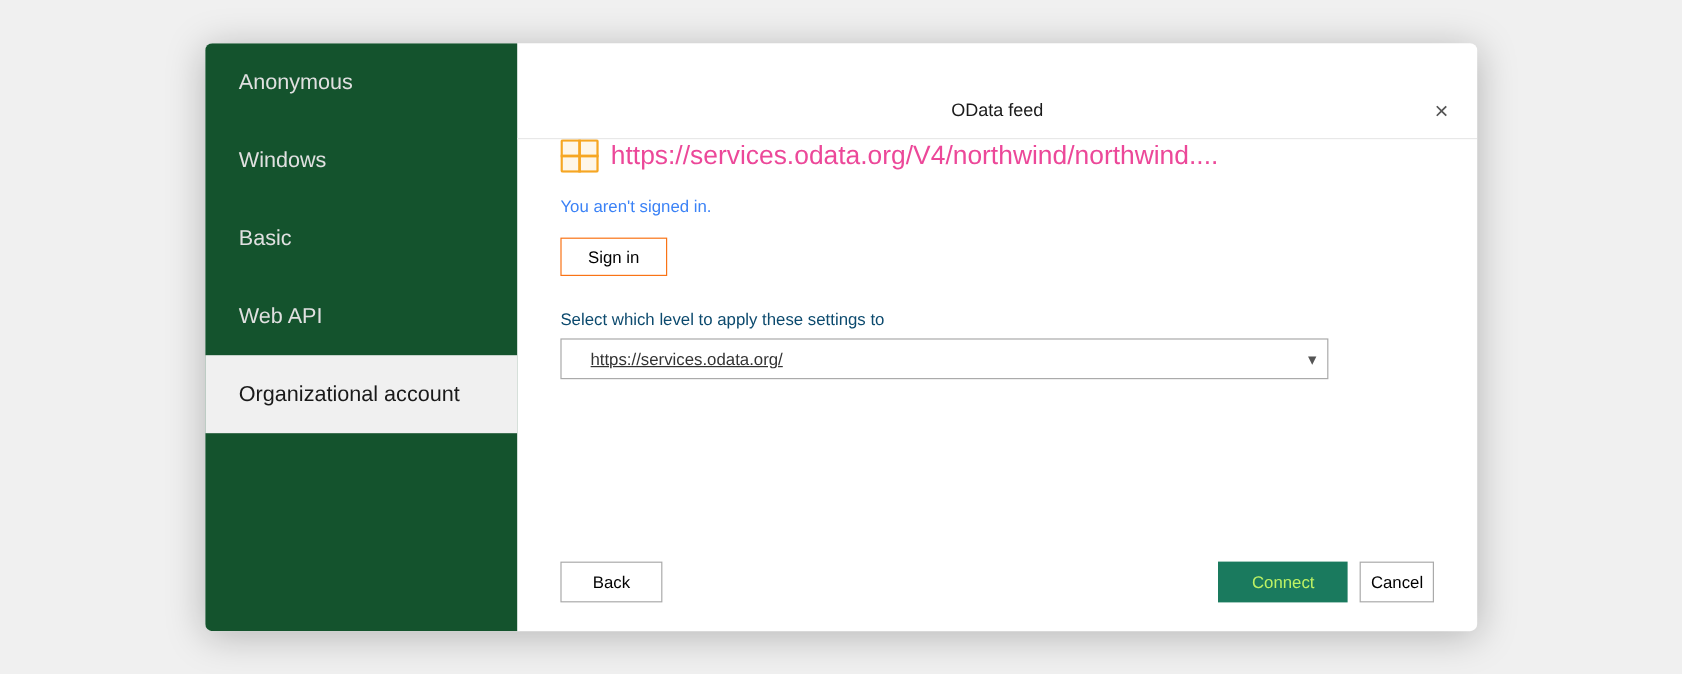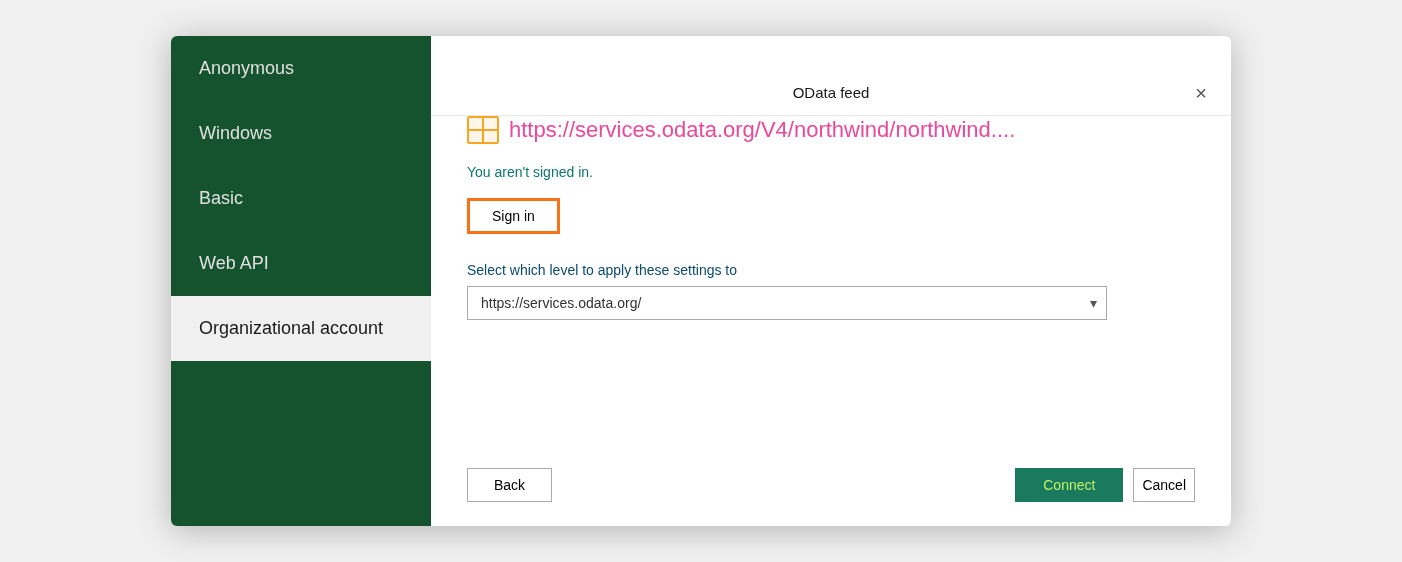--- a/index.html
+++ b/index.html
@@ -98,51 +98,52 @@
     .url-text {
       font-size: 22px;
       color: #ec4899;
       font-weight: 400;
       white-space: nowrap;
       overflow: hidden;
       text-overflow: ellipsis;
     }
     .not-signed-in {
       font-size: 14px;
-      color: #0f766e;
+      color: #3b82f6;
       margin-bottom: 18px;
     }
     .sign-in-button {
-      border: 3px solid #f97316;
+      border: 1px solid #f97316;
       background: #fff;
       padding: 7px 22px;
       font-size: 14px;
       cursor: pointer;
       width: fit-content;
       margin-bottom: 28px;
     }
     .level-label {
       font-size: 14px;
       color: #0c4a6e;
       margin-bottom: 8px;
     }
     .level-select-wrapper {
       position: relative;
       width: 640px;
     }
     .level-select {
       width: 100%;
-      padding: 8px 36px 8px 13px;
+      padding: 8px 36px 8px 24px;
       font-size: 14px;
       border: 1px solid #aaa;
       background: #fff;
       appearance: none;
       -webkit-appearance: none;
       cursor: pointer;
       color: #333;
+      text-decoration: underline;
     }
     .select-arrow {
       position: absolute;
       right: 10px;
       top: 50%;
       transform: translateY(-50%);
       pointer-events: none;
       font-size: 14px;
       color: #555;
     }

